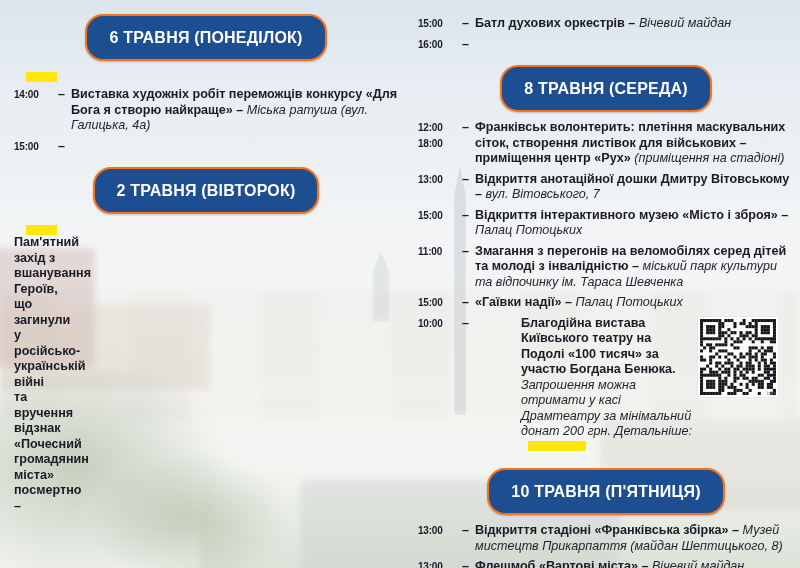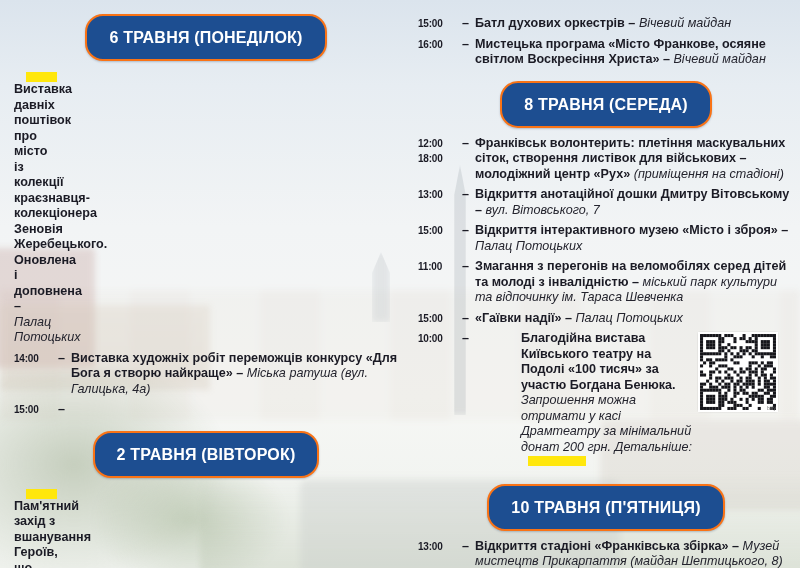--- a/index.html
+++ b/index.html
@@ -61,21 +61,20 @@
 <div class="bg-el bg-trees-left"></div>
 <div class="bg-el bg-trees-left2"></div>
 <div class="bg-el bg-trees-band"></div>
 <div class="bg-el bg-plaza"></div>
 
 <div class="col col-left">
     <div class="day"><div class="pill">6 ТРАВНЯ (ПОНЕДІЛОК)</div></div>
     <div class="event">
       <div class="marker"></div>
       <div></div>
-      <div class="body"><span class="seg-b">Виставка давніх поштівок про місто із колекції краєзнавця-колекціонера Зеновія Жеребецького. Оновлена і доповнена – </span><span class="seg-i">Палац Потоцьких</span></div>
     </div>
     <div class="event">
       <div class="time-cell">
         <div class="time">14:00</div>
       </div>
       <div class="dash">–</div>
       <div class="body"><span class="seg-b">Виставка художніх робіт переможців конкурсу «Для Бога я створю найкраще» – </span><span class="seg-i">Міська ратуша (вул. Галицька, 4а)</span></div>
     </div>
     <div class="event">
       <div class="time-cell">
@@ -96,30 +95,29 @@
         <div class="time">15:00</div>
       </div>
       <div class="dash">–</div>
       <div class="body"><span class="seg-b">Батл духових оркестрів – </span><span class="seg-i">Вічевий майдан</span></div>
     </div>
     <div class="event">
       <div class="time-cell">
         <div class="time">16:00</div>
       </div>
       <div class="dash">–</div>
-      <div class="body"><span class="seg-b">Мистецька програма «Місто Франкове, осяяне світлом Воскресіння Христа» – </span><span class="seg-i">Вічевий майдан</span></div>
     </div>
     <div class="day"><div class="pill">8 ТРАВНЯ (СЕРЕДА)</div></div>
     <div class="event">
       <div class="time-cell">
         <div class="time">12:00</div>
         <div class="time">18:00</div>
       </div>
       <div class="dash">–</div>
-      <div class="body"><span class="seg-b">Франківськ волонтерить: плетіння маскувальних сіток, створення листівок для військових – молодіжний центр «Рух» </span><span class="seg-i">(приміщення на стадіоні)</span></div>
+      <div class="body"><span class="seg-b">Франківськ волонтерить: плетіння маскувальних сіток, створення листівок для військових – приміщення центр «Рух» </span><span class="seg-i">(приміщення на стадіоні)</span></div>
     </div>
     <div class="event">
       <div class="time-cell">
         <div class="time">13:00</div>
       </div>
       <div class="dash">–</div>
       <div class="body"><span class="seg-b">Відкриття анотаційної дошки Дмитру Вітовському – </span><span class="seg-i">вул. Вітовського, 7</span></div>
     </div>
     <div class="event">
       <div class="time-cell">

